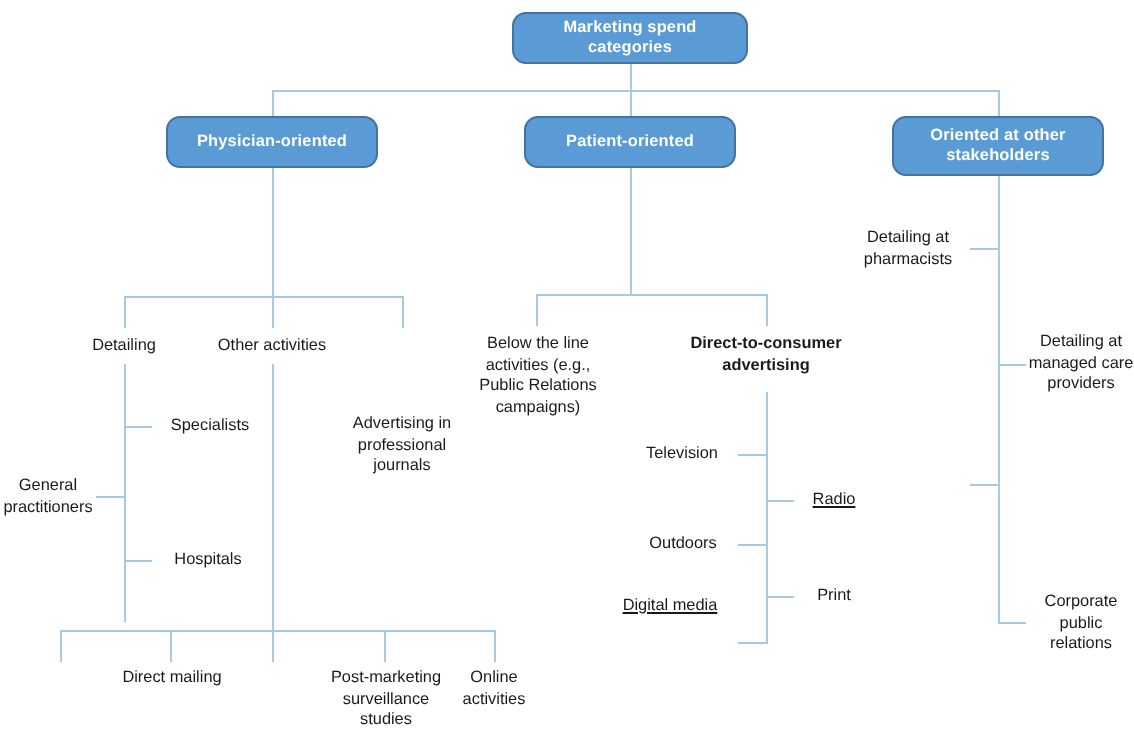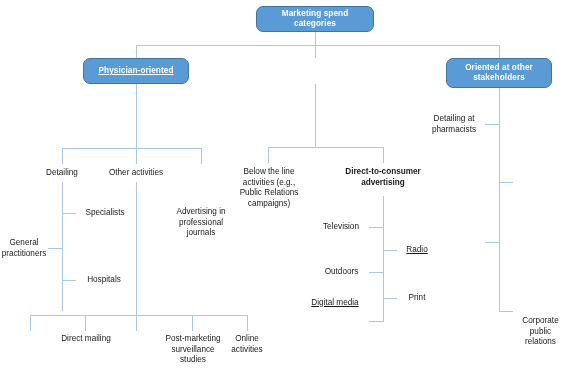--- a/index.html
+++ b/index.html
@@ -66,24 +66,27 @@
     <span>Marketing spend categories</span>
   </div>
 
   <div class="ln v" style="left:315px; top:32px; height:14px;"></div>
 
   <div class="ln h" style="left:136px; top:45px; width:363px;"></div>
   <div class="ln v" style="left:136px; top:45px; height:13px;"></div>
   <div class="ln v" style="left:315px; top:45px; height:13px;"></div>
   <div class="ln v" style="left:499px; top:45px; height:13px;"></div>
 
-  <div class="node-box" style="left:83px; top:58px; width:106px; height:26px;text-decoration:underline;">
+  <div class="node-box" style="left:83px; top:58px; width:106px; height:26px;">
     <span>Physician-oriented</span>
   </div>
 
+  <div class="node-box" style="left:262px; top:58px; width:106px; height:26px;">
+    <span>Patient-oriented</span>
+  </div>
 
   <div class="node-box" style="left:446px; top:58px; width:106px; height:30px;">
     <span>Oriented at other stakeholders</span>
   </div>
 
   <div class="ln v" style="left:136px; top:84px; height:64px;"></div>
   <div class="ln h" style="left:62px; top:148px; width:139px;"></div>
   <div class="ln v" style="left:62px; top:148px; height:16px;"></div>
   <div class="ln v" style="left:136px; top:148px; height:16px;"></div>
   <div class="ln v" style="left:201px; top:148px; height:16px;"></div>
@@ -171,17 +174,20 @@
 
   <div class="ln v" style="left:499px; top:88px; height:223px;"></div>
   <div class="ln h" style="left:485px; top:124px; width:14px;"></div>
   <div class="ln h" style="left:499px; top:182px; width:14px;"></div>
   <div class="ln h" style="left:485px; top:242px; width:14px;"></div>
   <div class="ln h" style="left:499px; top:311px; width:14px;"></div>
 
   <div class="leaf mid" style="left:424px; top:111px; width:60px; height:28px;">
     <span>Detailing at pharmacists</span>
   </div>
-  <div class="leaf mid" style="left:514px; top:298px; width:53px; height:28px;margin-top:20px;">
+  <div class="leaf mid" style="left:514px; top:161px; width:53px; height:42px;">
+    <span>Detailing at managed care providers</span>
+  </div>
+  <div class="leaf mid" style="left:514px; top:298px; width:53px; height:28px;">
     <span>Corporate public relations</span>
   </div>
 
 </div>
 
 </body></html>

